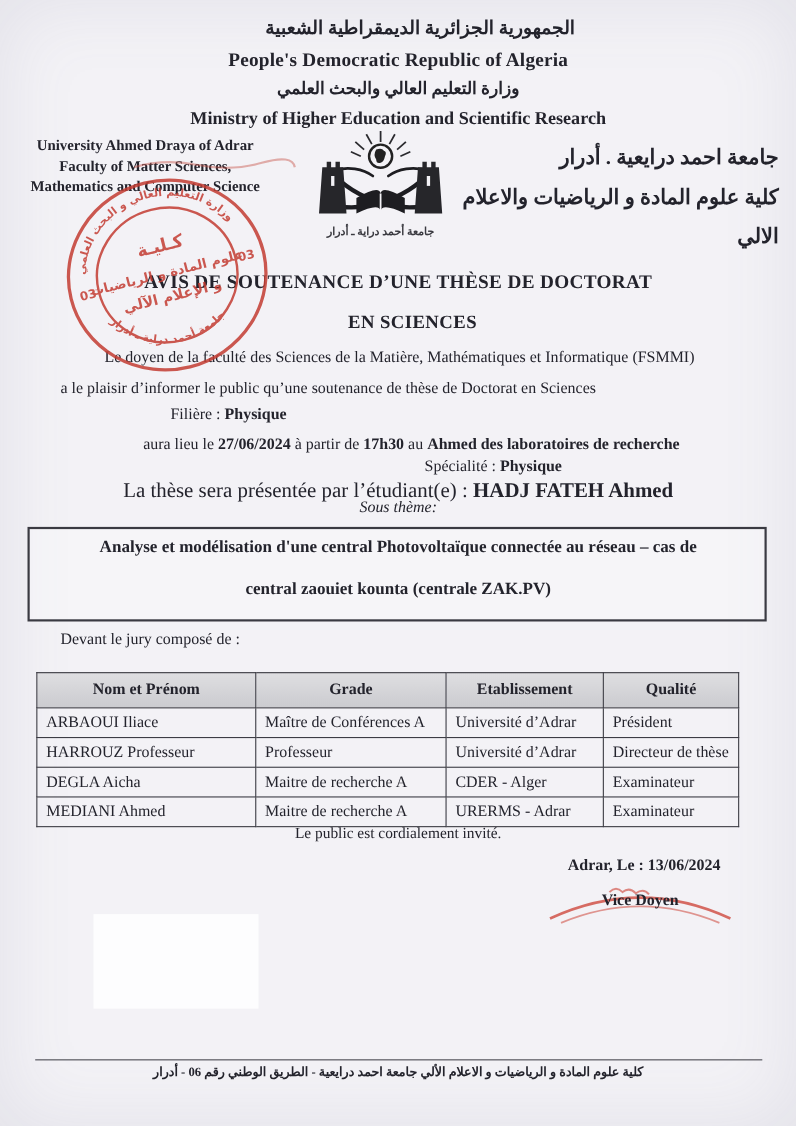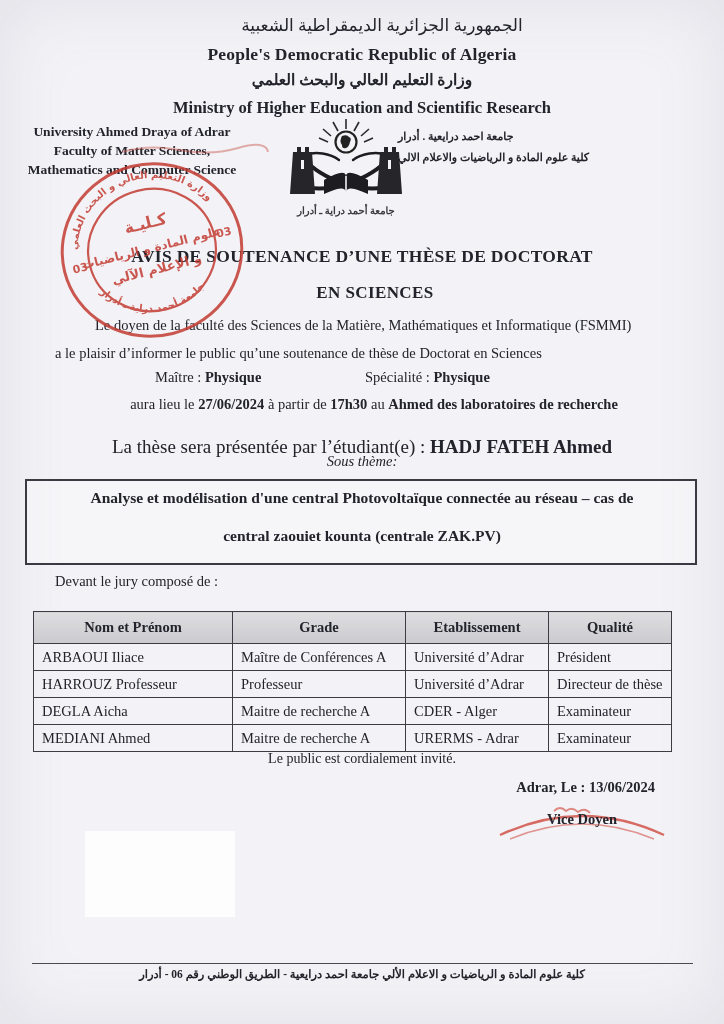--- a/index.html
+++ b/index.html
@@ -7,50 +7,50 @@
     position:relative;width:724px;height:1024px;margin:0 auto;
     background:#f3f2f6;color:#23232c;overflow:hidden;
     font-family:"Liberation Serif",serif;
     box-shadow:inset 0 0 70px rgba(110,110,140,.12);
   }
   .abs{position:absolute;}
   .ctr{left:0;right:0;text-align:center;}
   .b{font-weight:bold;}
 
   
-  .h-ar1{top:15px;font-size:17px;font-weight:normal;padding-left:40px;}
+  .h-ar1{top:15px;font-size:17px;font-weight:bold;padding-left:40px;}
   .h-en1{top:44px;font-size:17.5px;font-weight:bold;letter-spacing:.2px;}
   .h-ar2{top:71px;font-size:15.5px;font-weight:bold;}
   .h-en2{top:98px;font-size:16.5px;font-weight:bold;}
 
   .left-block{left:6px;top:122px;width:252px;text-align:center;
     font-weight:bold;font-size:13.5px;line-height:1.42;}
-  .right-block{right:16px;top:126px;width:310px;text-align:left;
-    font-weight:bold;font-size:11px;line-height:1.9;}
+  .right-block{right:16px;top:126px;width:310px;text-align:right;
+    font-weight:bold;font-size:19px;line-height:1.9;}
 
   
   .logo{left:281px;top:116px;width:130px;height:112px;}
 
   
   .stamp{left:52px;top:150px;width:200px;height:200px;
     transform:rotate(-14deg);opacity:.85;z-index:5;pointer-events:none;}
 
   
   .pen-mark{left:120px;top:138px;width:150px;height:22px;opacity:.45;z-index:4;}
 
   
   .title1{top:246px;font-size:17.5px;font-weight:bold;letter-spacing:.3px;z-index:2;}
   .title2{top:283px;font-size:17px;font-weight:bold;letter-spacing:.4px;padding-left:26px;}
 
   
   .intro1{left:95px;top:317px;font-size:14.5px;}
   .intro2{left:55px;top:345px;font-size:14.5px;}
   .prog{top:369px;font-size:14.5px;}
   .prog-filiere{left:155px;}
-  .prog-spec{left:365px;}
+  .prog-spec{left:386px;margin-top:47px;}
   .schedule{top:396px;font-size:14.5px;padding-left:24px;}
   .student{top:436px;font-size:19px;padding-left:0;}
   .sous-theme{top:453px;font-size:14.5px;font-style:italic;}
 
   .theme-box{left:25px;top:479px;width:668px;height:82px;
     border:2px solid #3a3a42;background:rgba(255,255,255,.25);}
   .theme-line1{top:489px;font-size:15.5px;font-weight:bold;}
   .theme-line2{top:527px;font-size:15.5px;font-weight:bold;}
 
   .jury-heading{left:55px;top:573px;font-size:14.5px;}
@@ -162,21 +162,21 @@
       <text x="174" y="104" text-anchor="middle" font-size="11" font-weight="bold" fill="#c43d33">03</text>
     </svg>
   </div>
 
   <div class="abs ctr title1">AVIS DE SOUTENANCE D’UNE THÈSE DE DOCTORAT</div>
   <div class="abs ctr title2">EN SCIENCES</div>
 
   <div class="abs intro1">Le doyen de la faculté des Sciences de la Matière, Mathématiques et Informatique (FSMMI)</div>
   <div class="abs intro2">a le plaisir d’informer le public qu’une soutenance de thèse de Doctorat en Sciences</div>
 
-  <div class="abs prog prog-filiere"><span>Maître : </span><span class="b">Physique</span></div>
+  <div class="abs prog prog-filiere"><span>Filière : </span><span class="b">Physique</span></div>
   <div class="abs prog prog-spec"><span>Spécialité : </span><span class="b">Physique</span></div>
 
   <div class="abs ctr schedule"><span>aura lieu le </span><span class="b">27/06/2024</span><span> à partir de </span><span class="b">17h30</span><span> au </span><span class="b">Ahmed des laboratoires de recherche</span></div>
 
   <div class="abs ctr student"><span>La thèse sera présentée par l’étudiant(e) : </span><span class="b">HADJ FATEH Ahmed</span></div>
 
   <div class="abs ctr sous-theme">Sous thème:</div>
 
   <div class="abs theme-box"></div>
   <div class="abs ctr theme-line1">Analyse et modélisation d'une central Photovoltaïque connectée au réseau – cas de</div>

